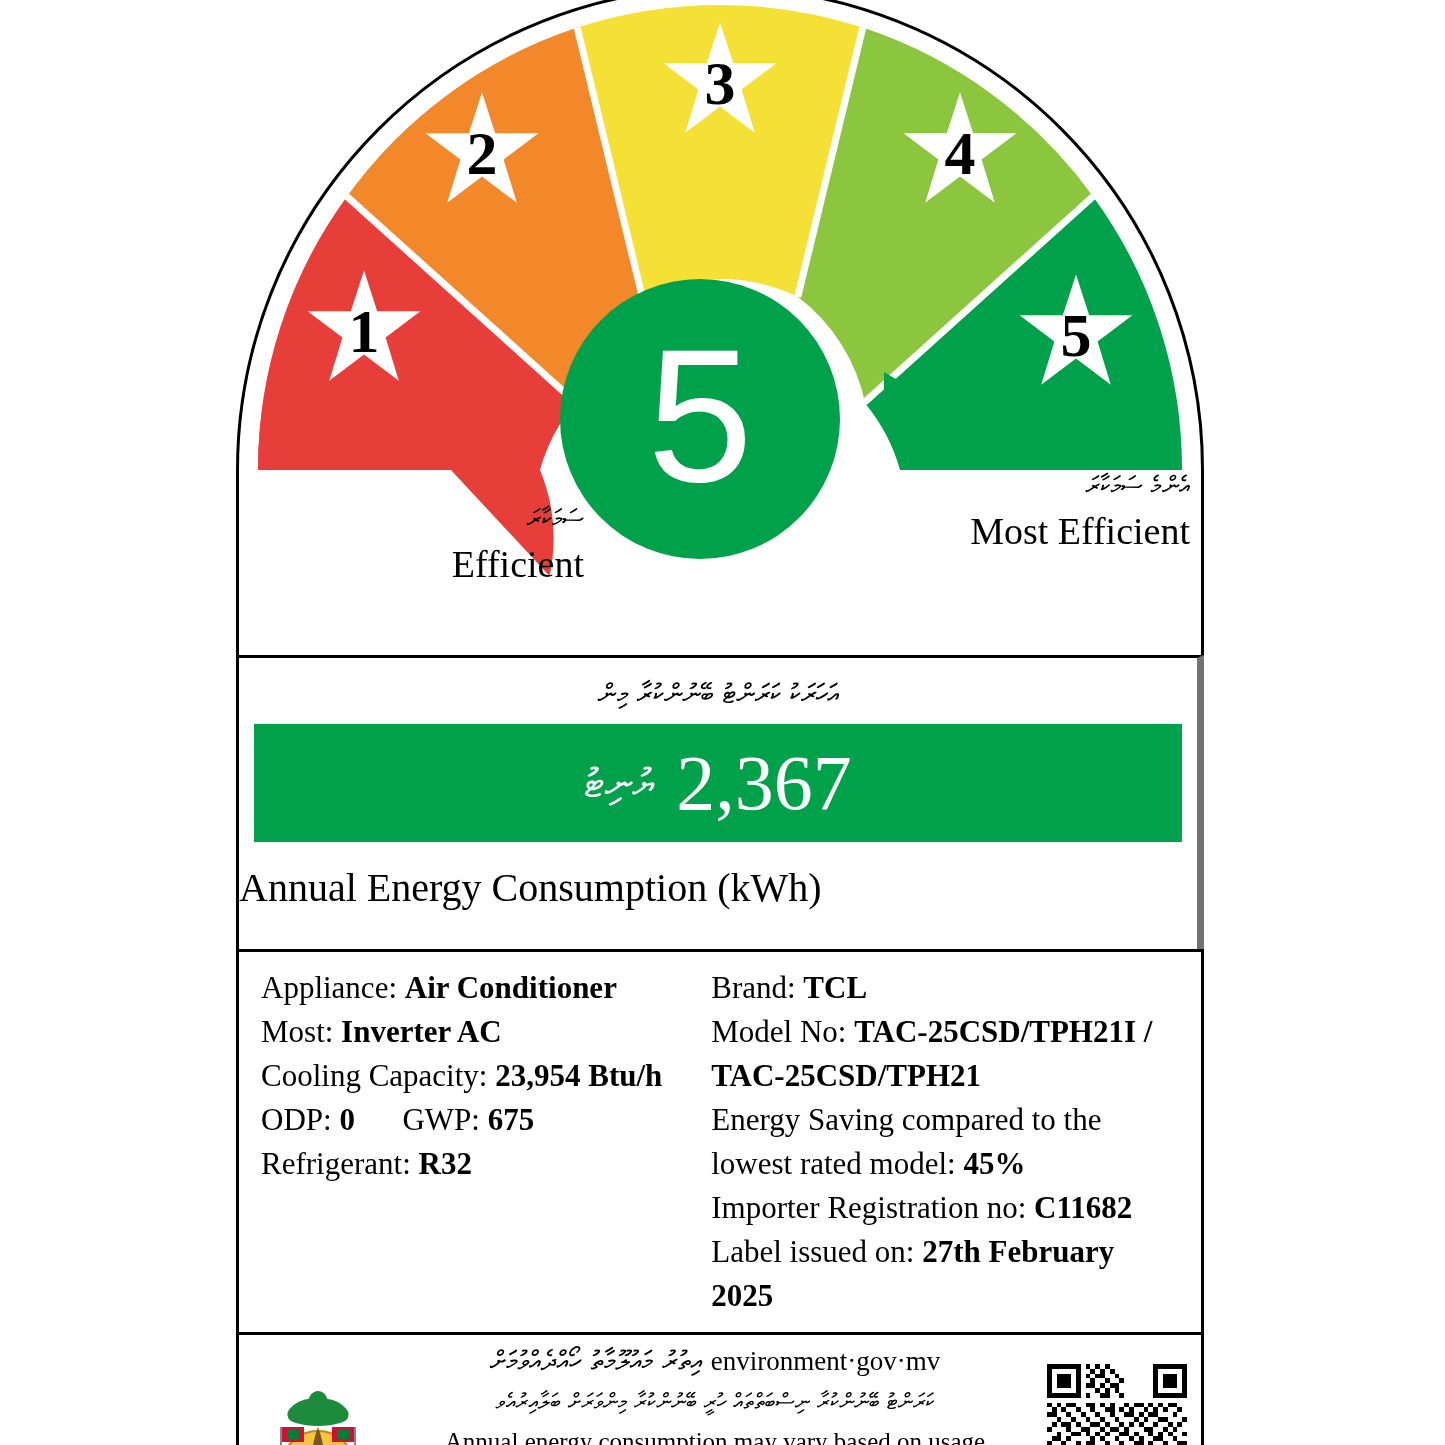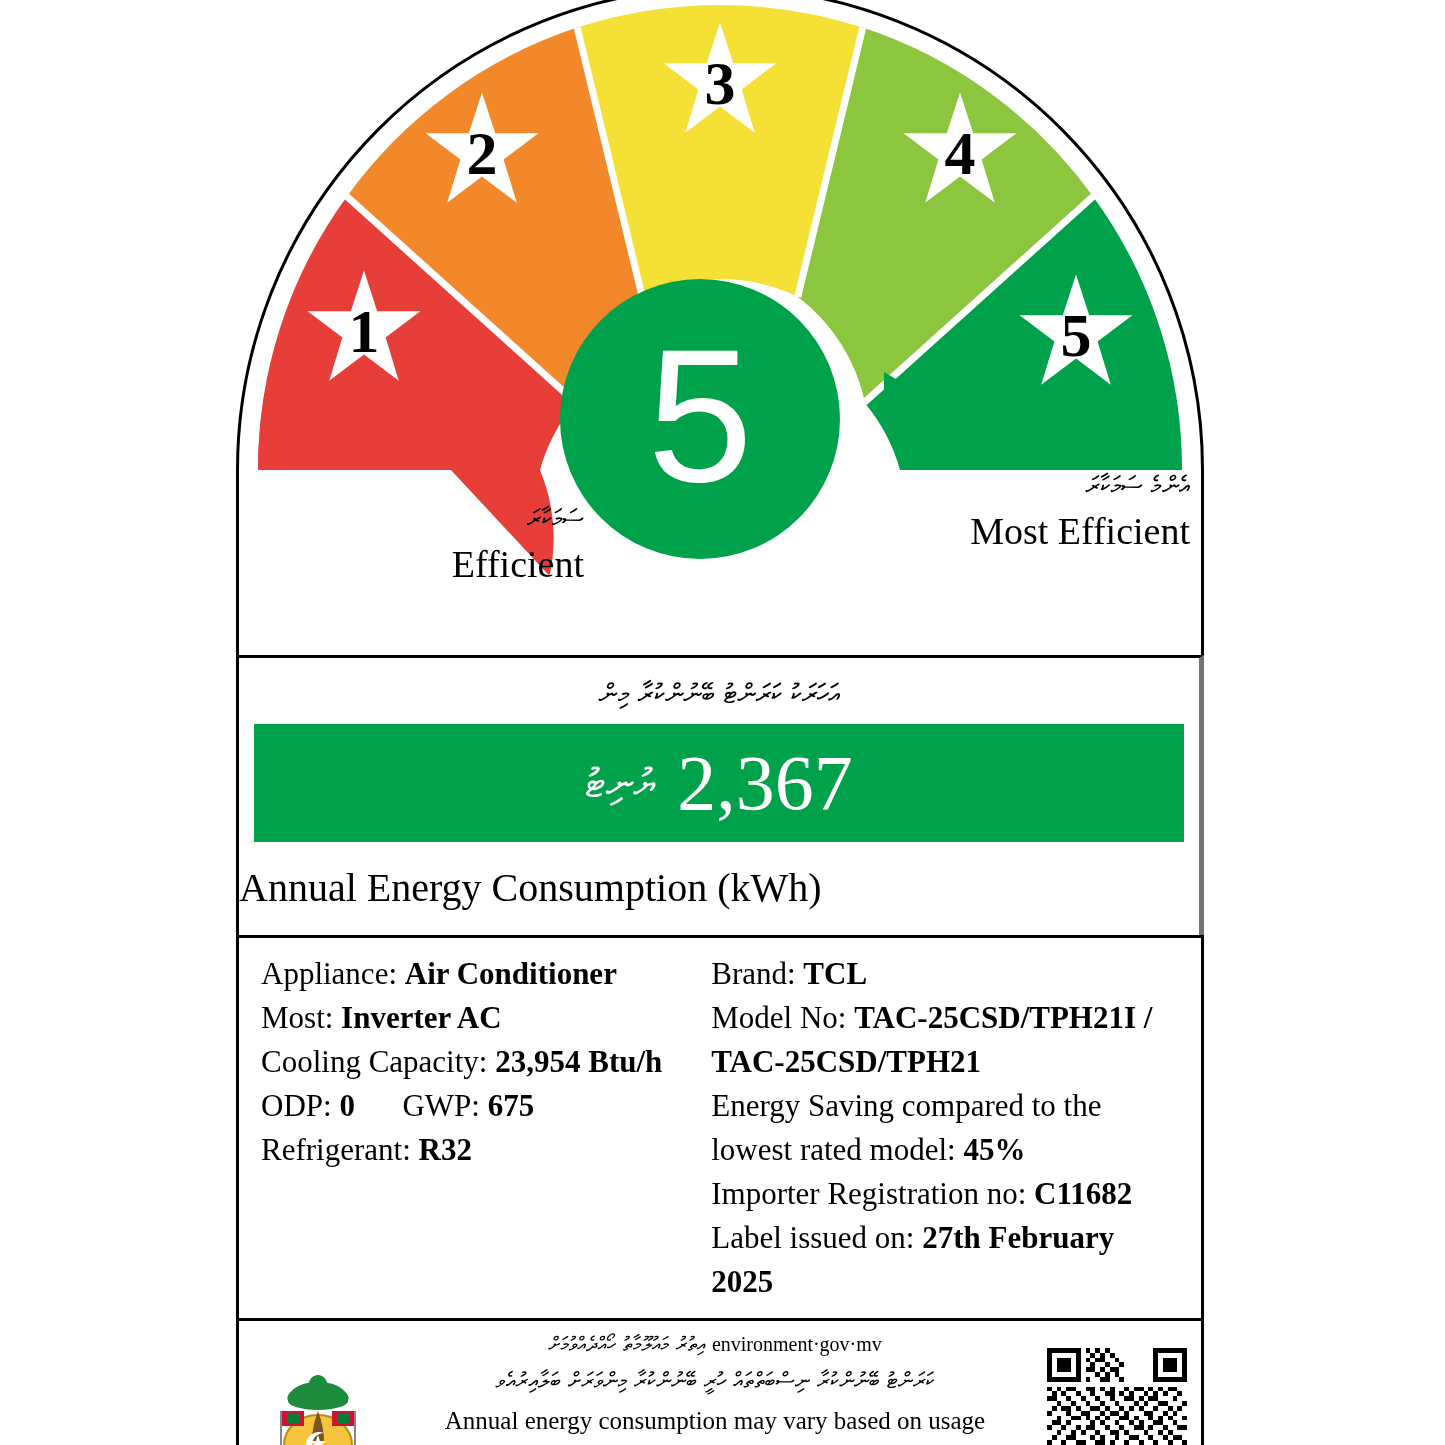--- a/index.html
+++ b/index.html
@@ -85,22 +85,22 @@
     color: #000;
   }
   .cap-en {
     font-size: 38px;
     margin-top: 6px;
     color: #000;
   }
   .energy-block {
     border-top: 3px solid #000;
     border-left: 3px solid #000;
-    border-right: 5px solid #737373;
-    padding: 16px 0 10px 0;
+    border-right: 7px solid #737373;
+    padding: 16px 0 24px 0;
   }
   .energy-thaana {
     text-align: center;
     font-family: "DejaVu Sans", sans-serif;
     font-size: 27px;
     direction: rtl;
     color: #000;
     padding: 4px 20px 14px 20px;
   }
   .energy-bar {
@@ -161,21 +161,21 @@
   }
   .emblem {
     width: 130px;
     display: flex; align-items: center; justify-content: center;
   }
   .footer-mid {
     flex: 1;
     text-align: center;
   }
   .footer-url {
-    font-size: 20px;
+    font-size: 27px;
     color: #000;
     direction: rtl;
     font-family: "DejaVu Sans", sans-serif;
   }
   .footer-url .ltr { direction: ltr; display: inline-block; font-family: "Liberation Serif", serif; }
   .footer-thaana2 {
     font-family: "DejaVu Sans", sans-serif;
     font-size: 22px;
     direction: rtl;
     margin-top: 12px;

